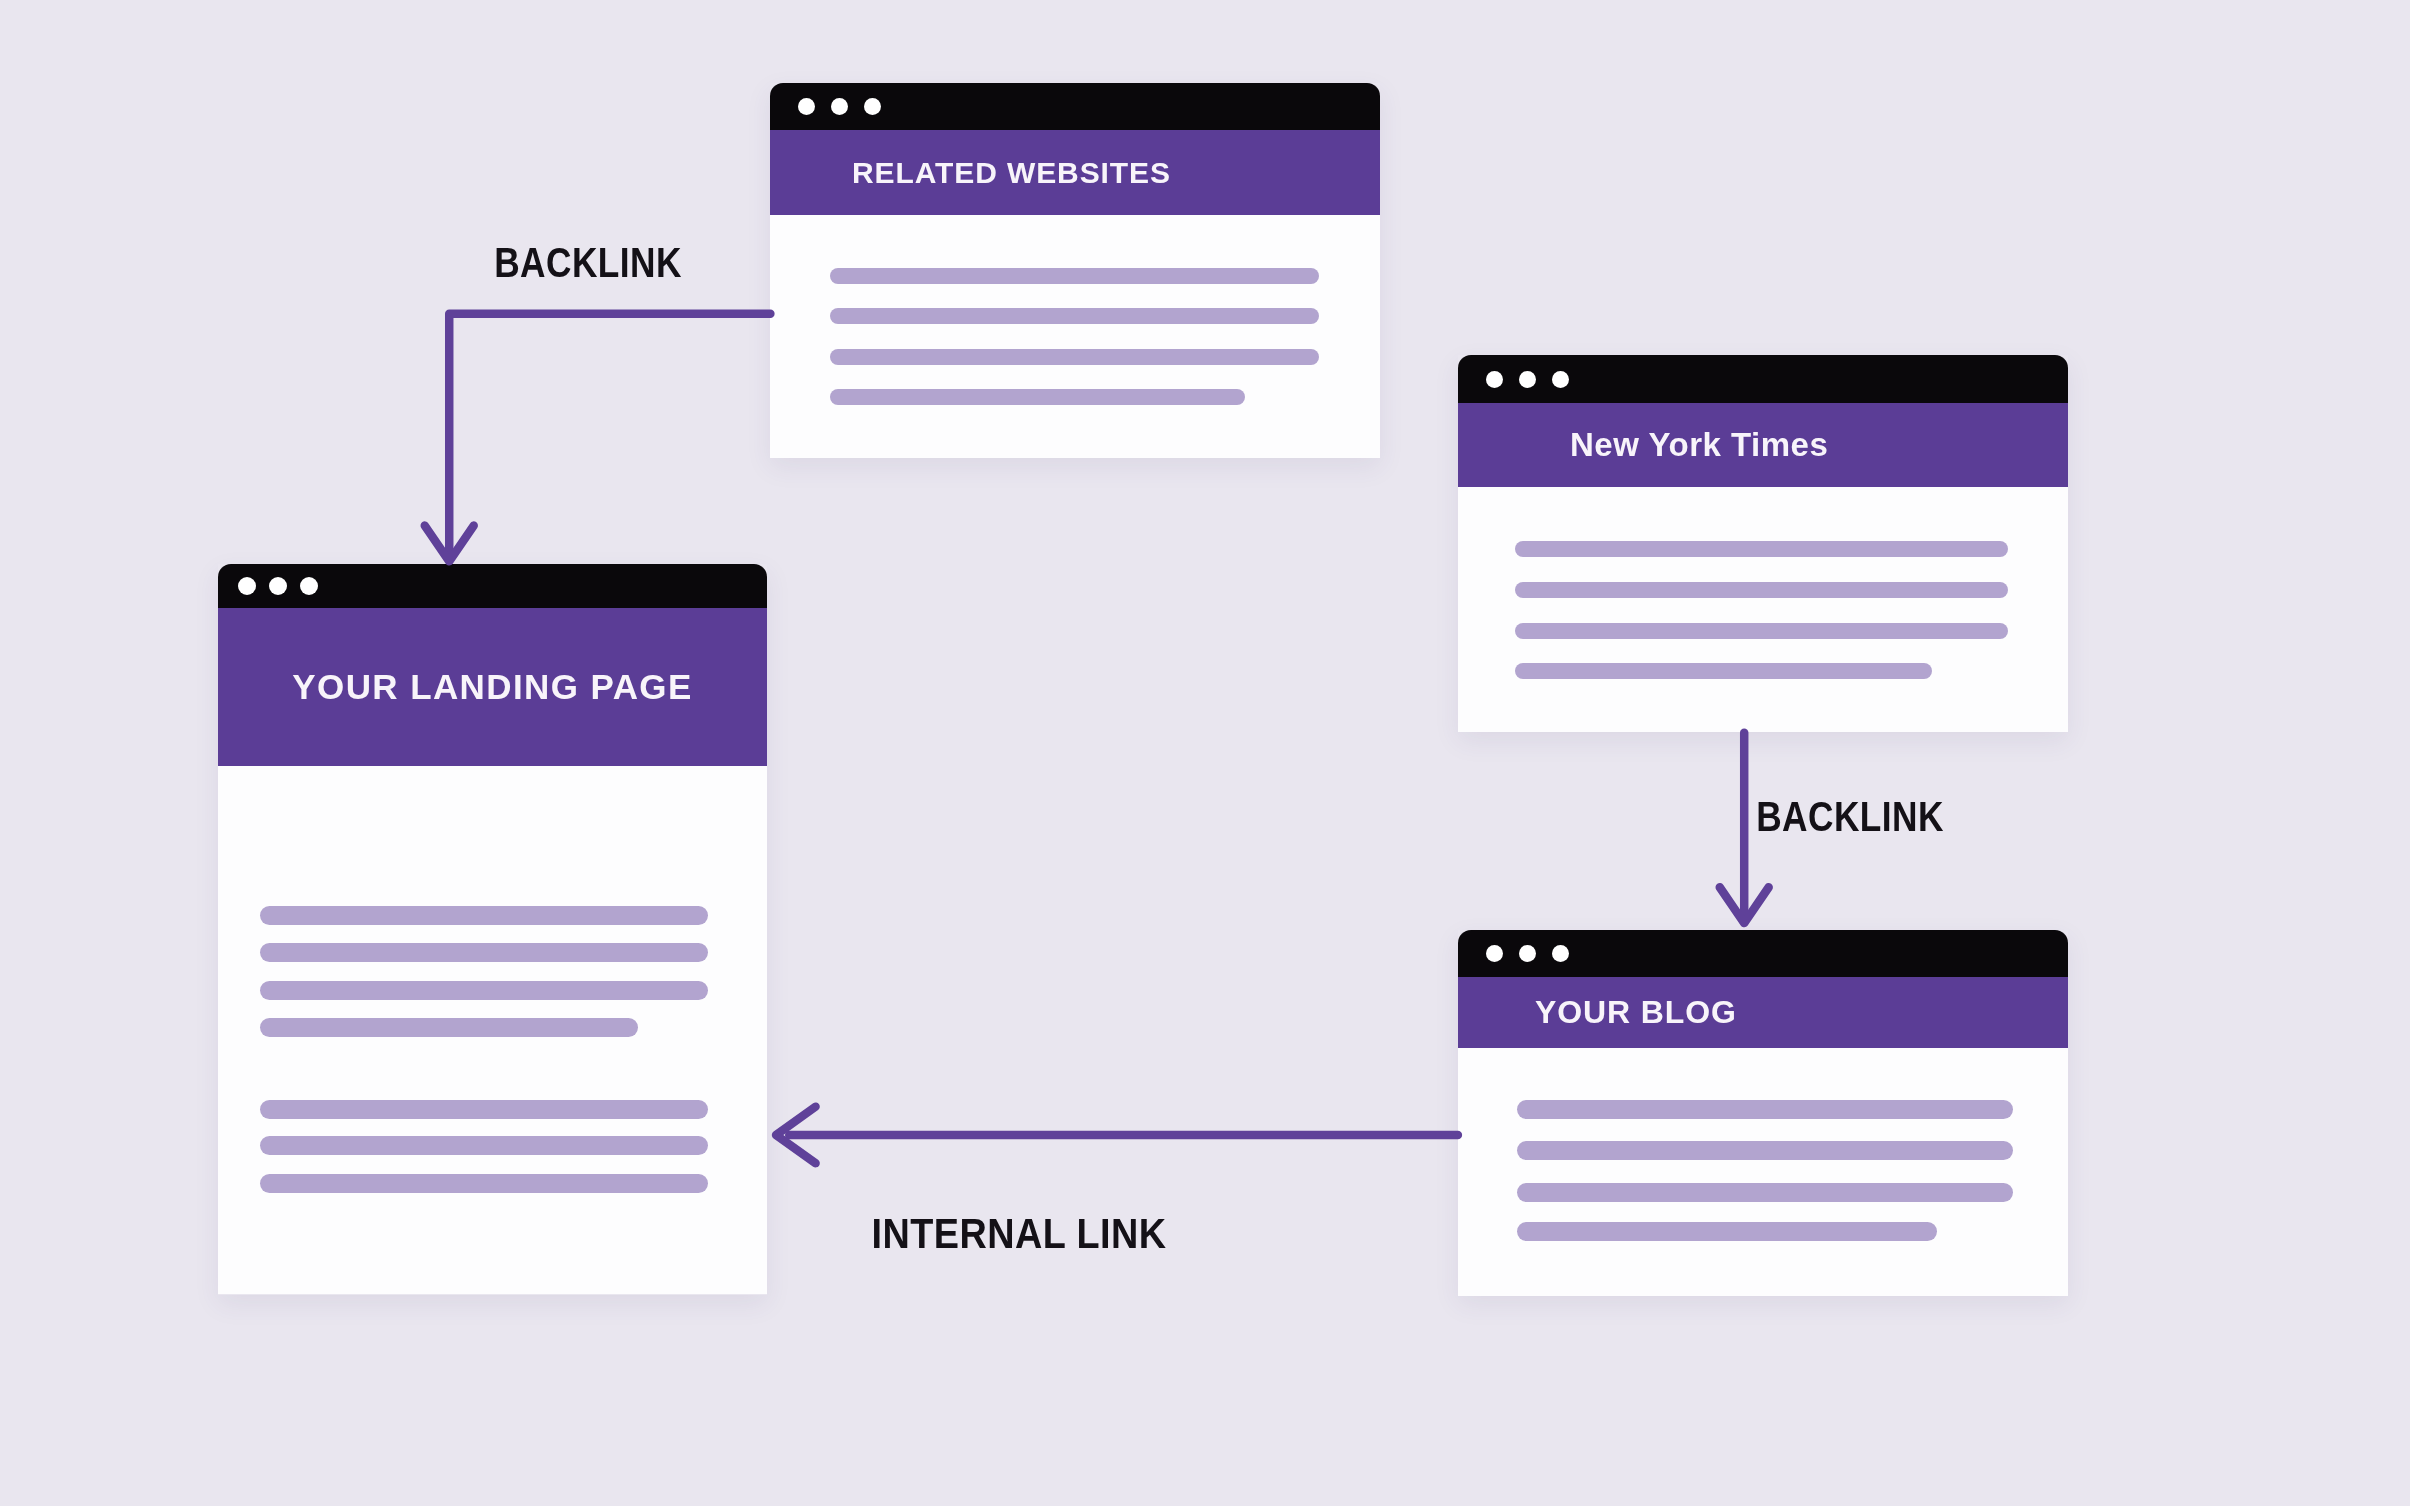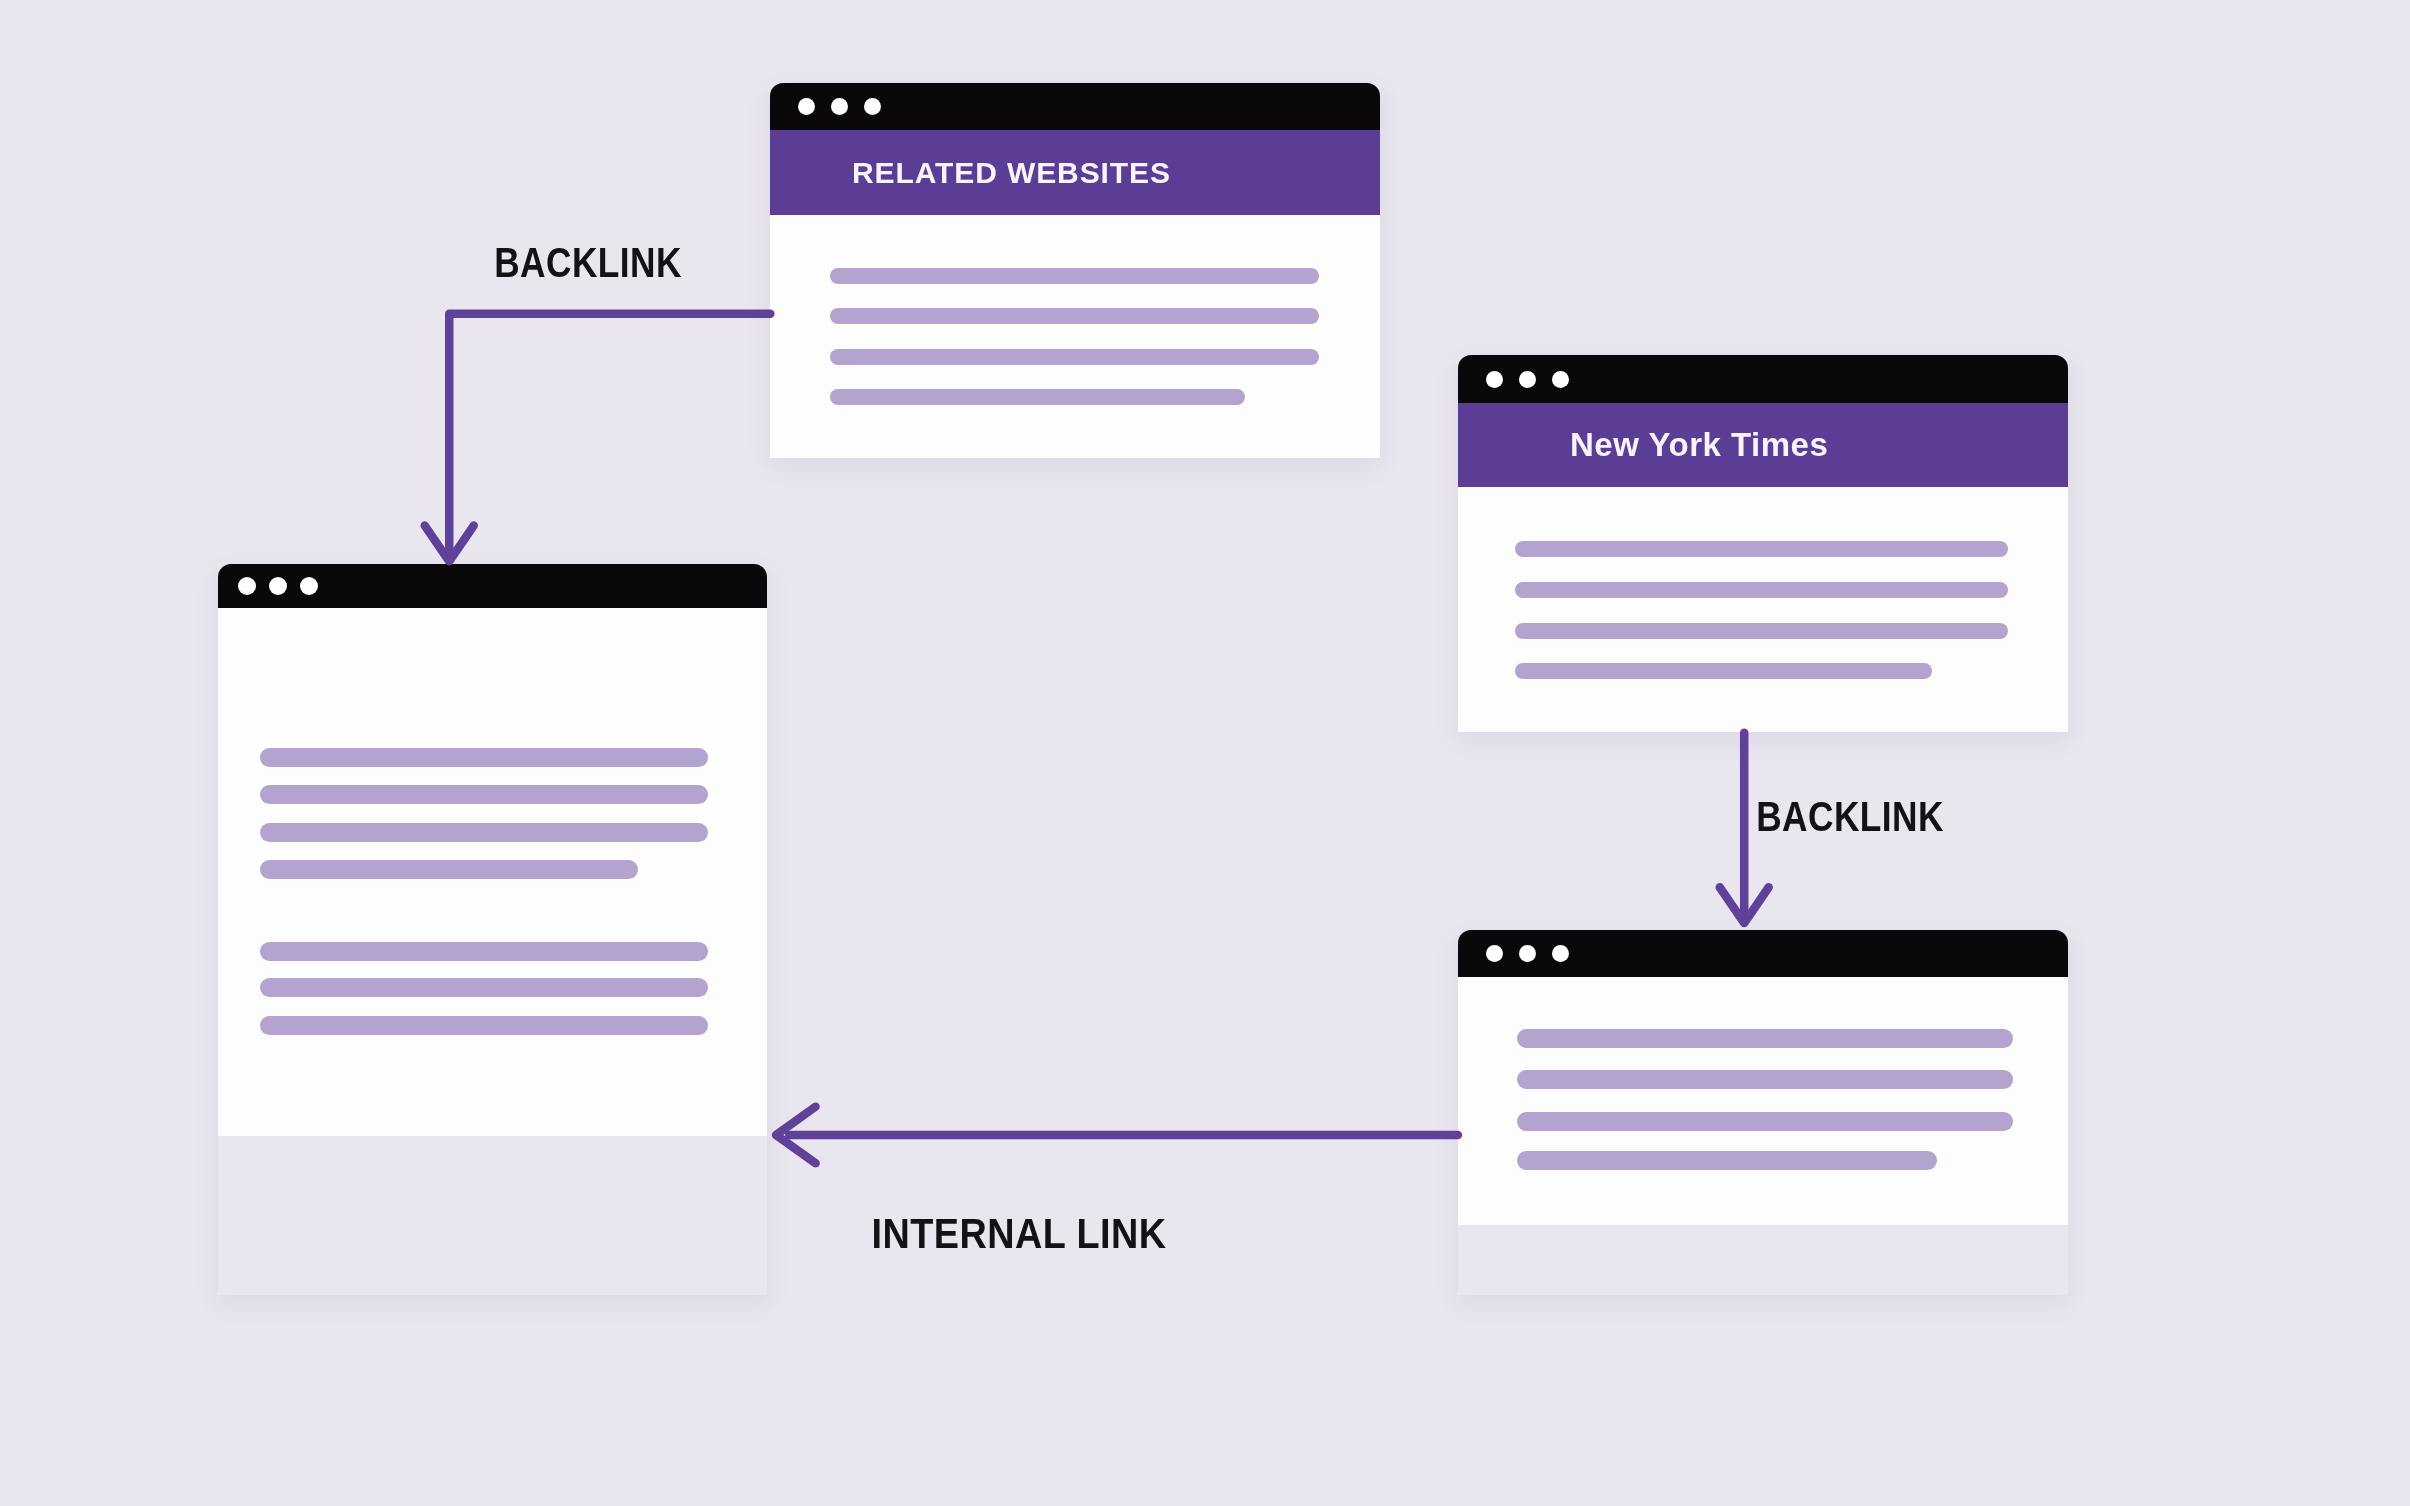--- a/index.html
+++ b/index.html
@@ -174,36 +174,42 @@
       <div class="bar"></div>
     </div>
   </div>
 
   <div class="window w-landing">
     <div class="titlebar">
       <span class="dot"></span>
       <span class="dot"></span>
       <span class="dot"></span>
     </div>
+    <div class="band">
+      <span class="title">YOUR LANDING PAGE</span>
+    </div>
     <div class="body">
       <div class="bar"></div>
       <div class="bar"></div>
       <div class="bar"></div>
       <div class="bar"></div>
       <div class="bar"></div>
       <div class="bar"></div>
       <div class="bar"></div>
     </div>
   </div>
 
   <div class="window w-blog">
     <div class="titlebar">
       <span class="dot"></span>
       <span class="dot"></span>
       <span class="dot"></span>
+    </div>
+    <div class="band">
+      <span class="title">YOUR BLOG</span>
     </div>
     <div class="body">
       <div class="bar"></div>
       <div class="bar"></div>
       <div class="bar"></div>
       <div class="bar"></div>
     </div>
   </div>
 
   <svg class="arrows-overlay" viewBox="0 0 2560 1600">

